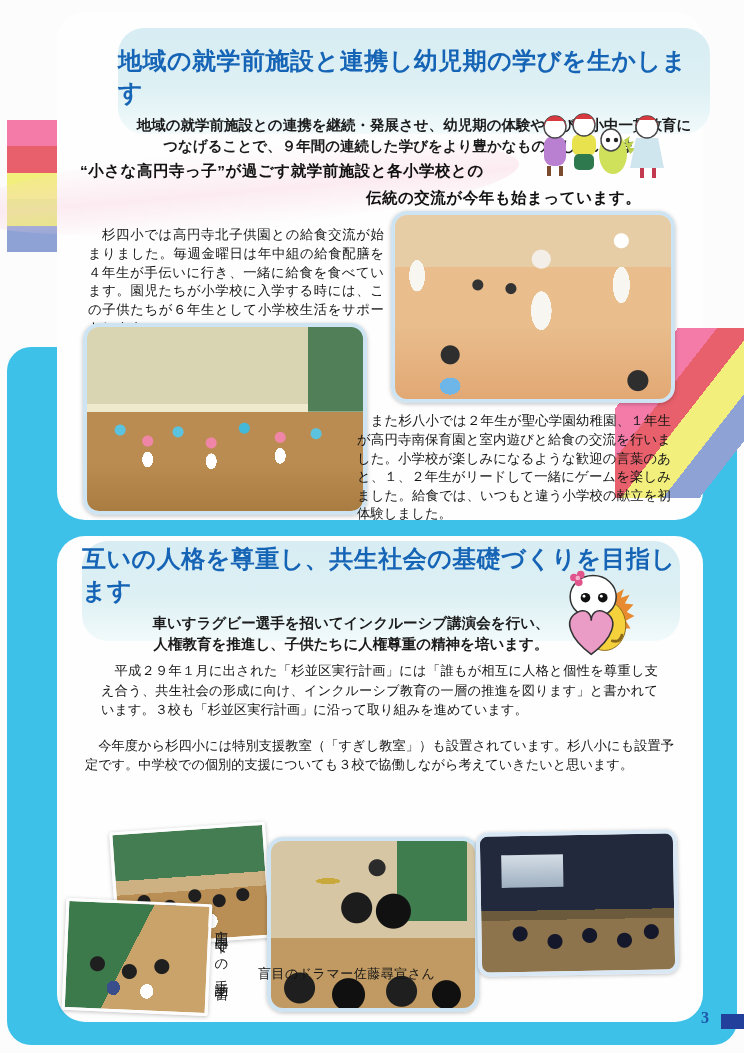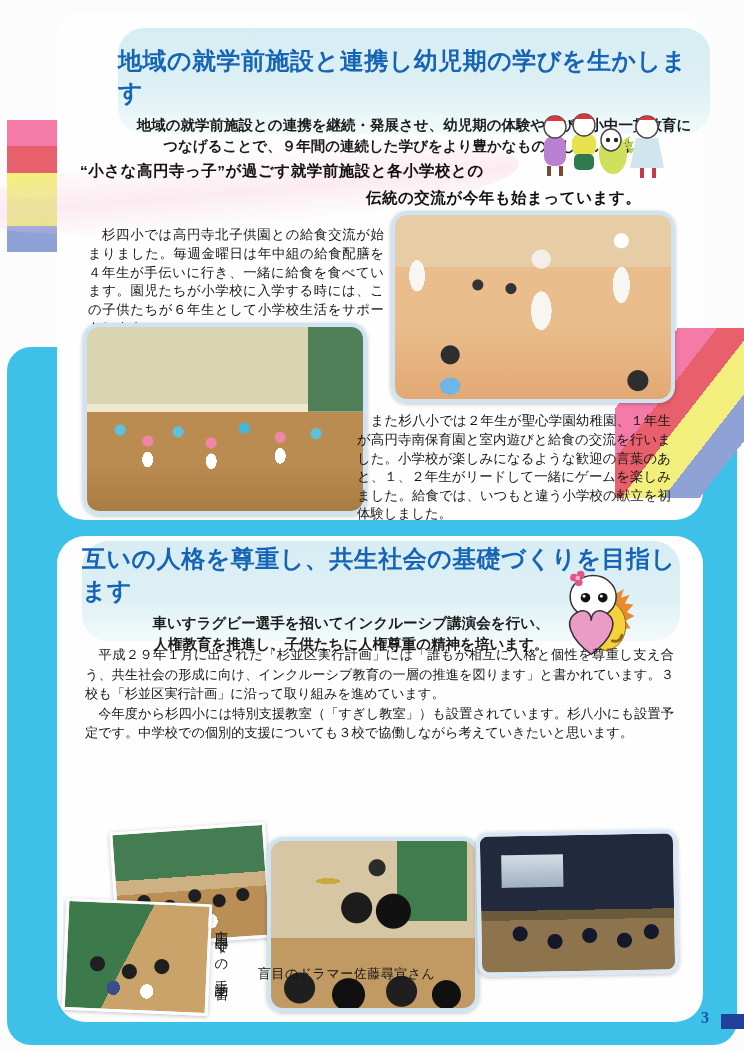--- a/index.html
+++ b/index.html
@@ -225,21 +225,21 @@
       <circle cx="26" cy="12" r="4" fill="#e0558c"></circle>
         <circle cx="33" cy="9" r="4" fill="#e0558c"></circle>
       <circle cx="31" cy="17" r="4" fill="#e0558c"></circle>
         <circle cx="30" cy="12.5" r="2.4" fill="#f4b0cd"></circle>
     </g>
     <path d="M44 92 C 22 76, 14 56, 30 48 C 39 44, 44 50, 44 57 C 44 50, 49 44, 58 48 C 74 56, 66 76, 44 92 Z" fill="#ea9cc6" stroke="#333" stroke-width="1.6"></path>
     <path d="M66 78 q8 2 10 -6" stroke="#8a6a1a" stroke-width="3" fill="none" stroke-linecap="round"></path>
   </svg>
 
   <div class="body-text" style="position:absolute;left:85px;top:645px;width:589px;font-size:13.2px;line-height:19.6px;">
-    <p style="margin:0">　平成２９年１月に出された「杉並区実行計画」には「誰もが相互に人格と個性を尊重し支え合う、共生社会の形成に向け、インクルーシブ教育の一層の推進を図ります」と書かれています。３校も「杉並区実行計画」に沿って取り組みを進めています。</p>
+    <p style="margin:16px">　平成２９年１月に出された「杉並区実行計画」には「誰もが相互に人格と個性を尊重し支え合う、共生社会の形成に向け、インクルーシブ教育の一層の推進を図ります」と書かれています。３校も「杉並区実行計画」に沿って取り組みを進めています。</p>
     <p style="margin:0">　今年度から杉四小には特別支援教室（「すぎし教室」）も設置されています。杉八小にも設置予定です。中学校での個別的支援についても３校で協働しながら考えていきたいと思います。</p>
   </div>
 
   <div class="photo ph-white photo-class-upper"></div>
   <div class="photo ph-white photo-class-lower"></div>
   <div class="caption cap-vertical">高円寺中での手話学習</div>
 
   <div class="photo ph-blue photo-drummer"></div>
   <div class="caption cap-drummer">盲目のドラマー佐藤尋宣さん</div>
 

